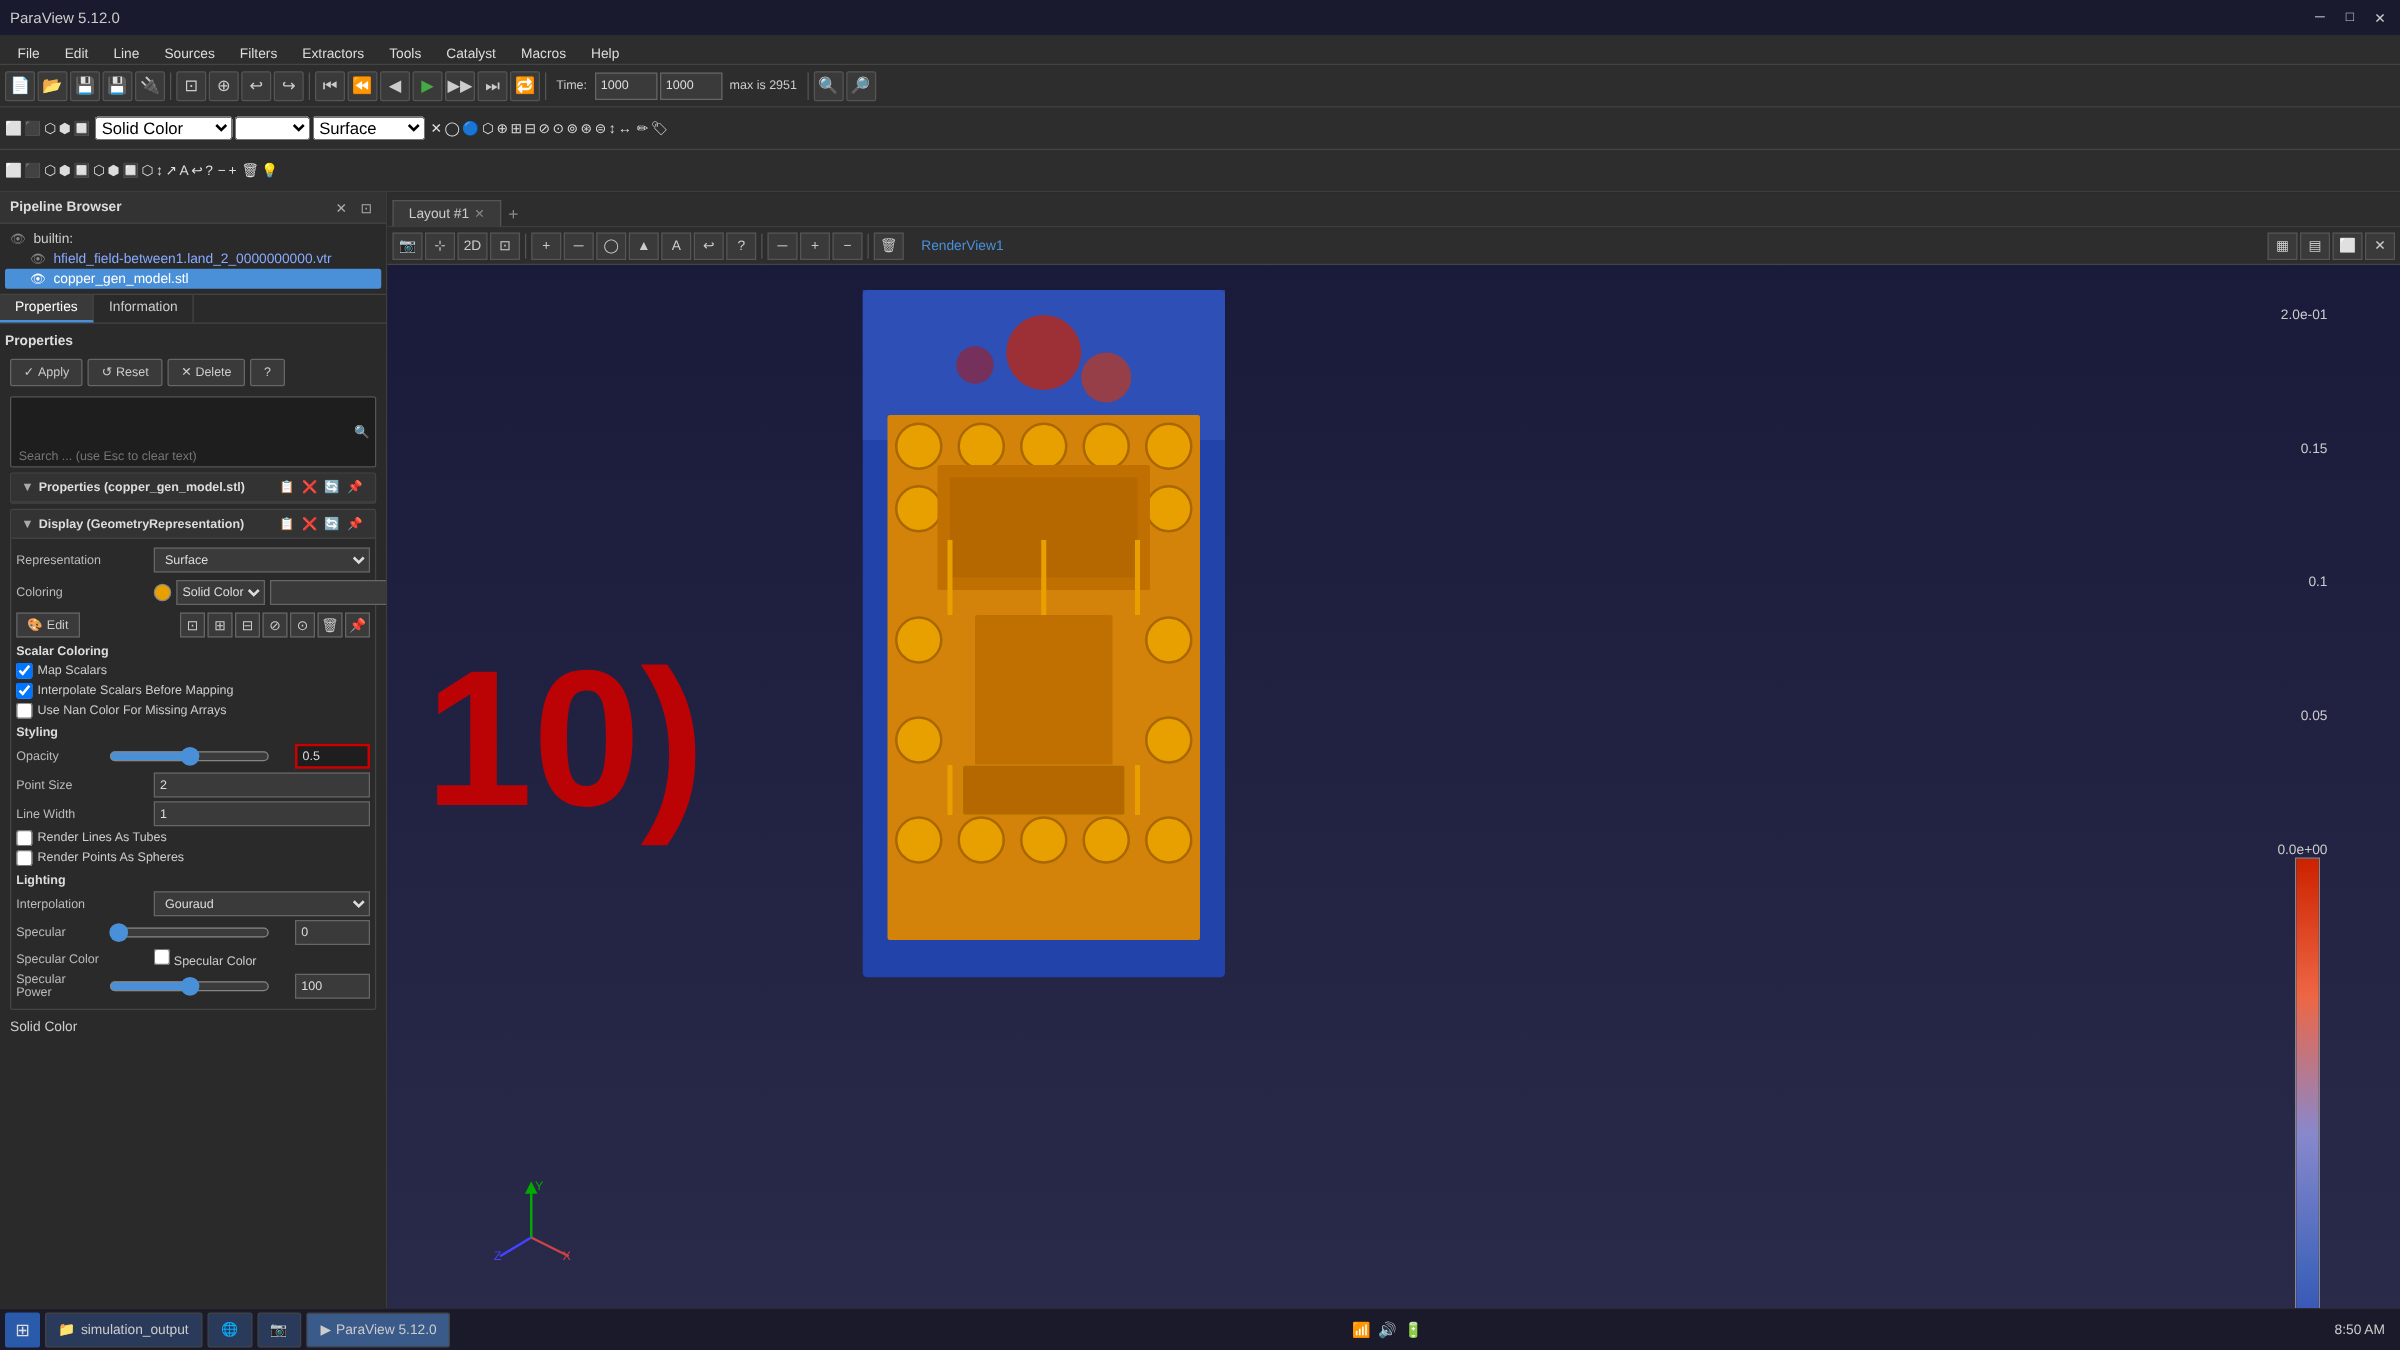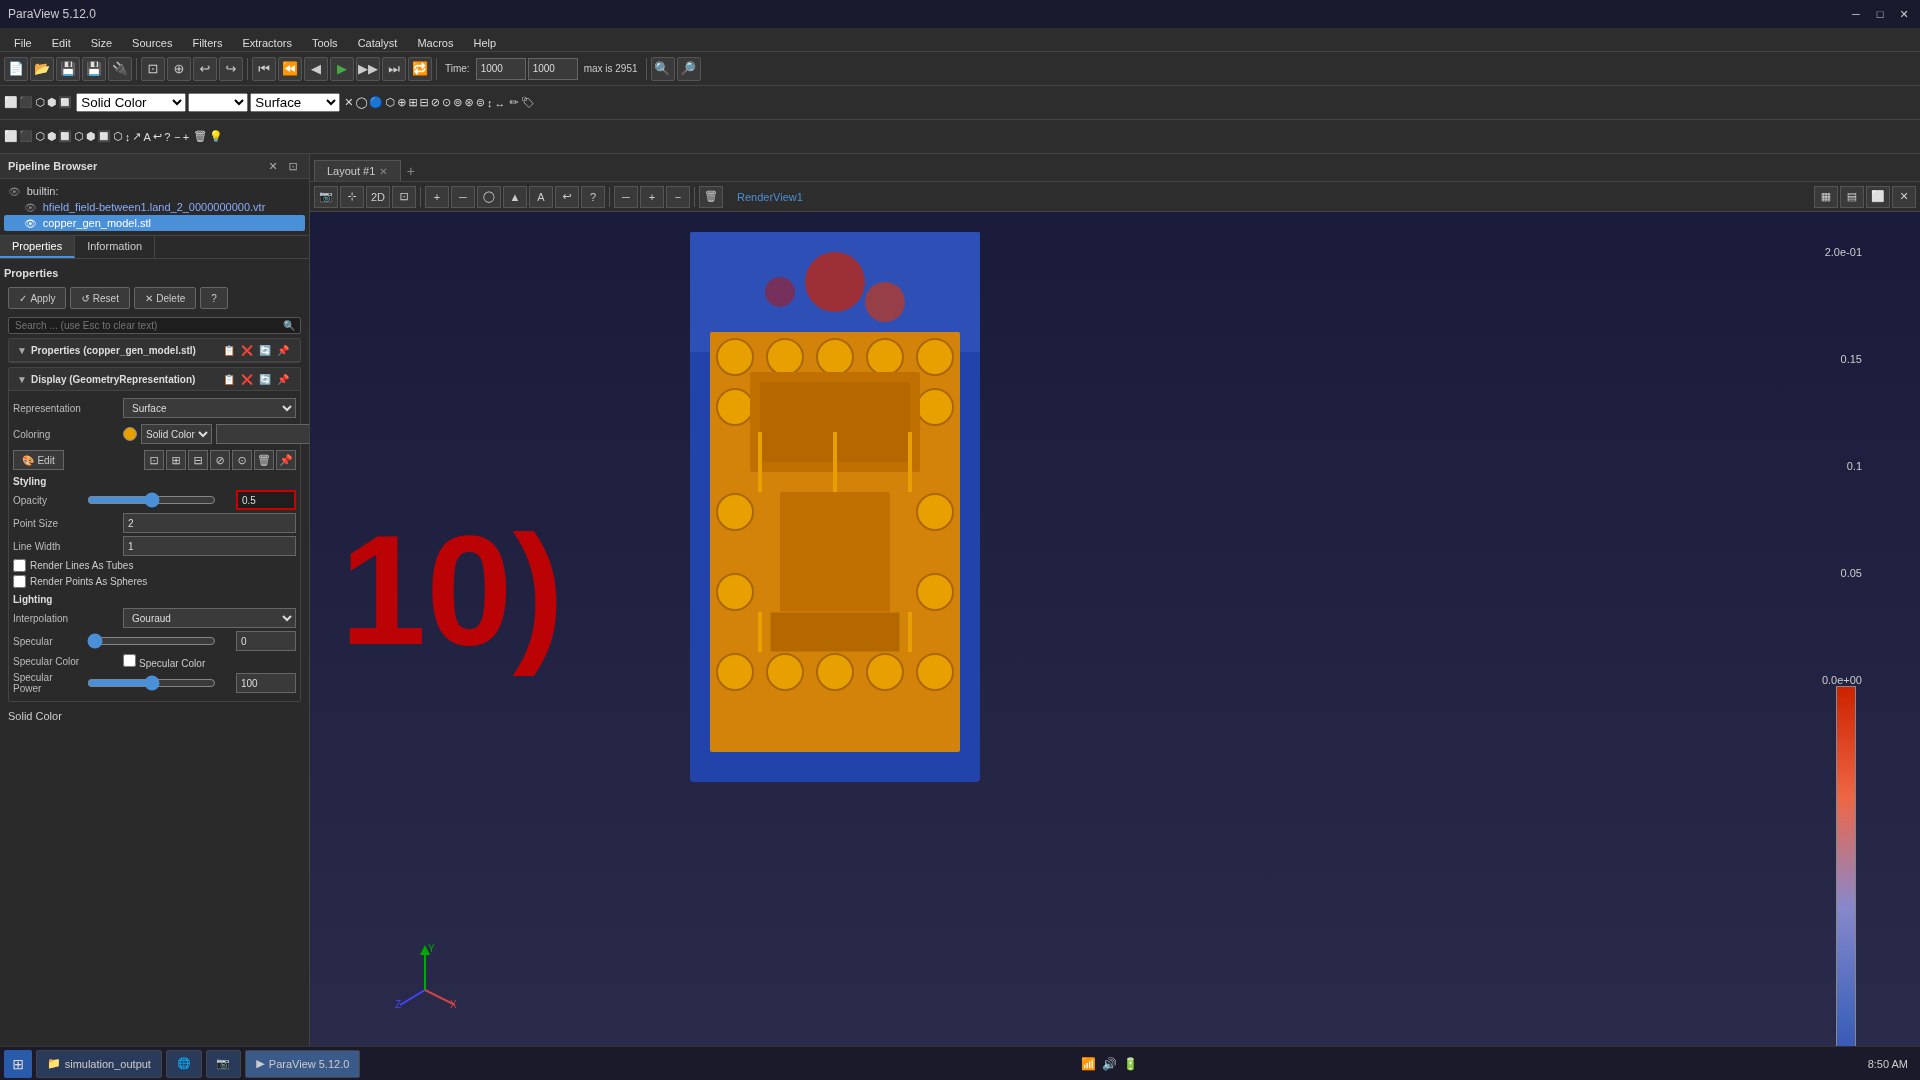--- a/index.html
+++ b/index.html
@@ -49,21 +49,21 @@
     .prop-content { padding: 4px; }
     .prop-section-title { font-size: 11px; font-weight: bold; color: #ddd; padding: 4px 0; }
 
     
     .btn-row { display: flex; align-items: center; gap: 4px; padding: 4px; }
     .prop-btn { height: 22px; padding: 0 10px; background: #3a3a3a; border: 1px solid #666; color: #ccc; font-size: 10px; cursor: pointer; border-radius: 2px; display: flex; align-items: center; gap: 3px; }
     .prop-btn.help { background: #3a3a3a; }
 
     
     .search-bar { display: flex; align-items: center; margin: 4px; background: #1e1e1e; border: 1px solid #555; border-radius: 2px; }
-    .search-bar input { background: transparent; border: none; color: #ccc; font-size: 10px; padding: 2px 6px; flex: 1; outline: none; }
+    .search-bar input { background: transparent; border: none; color: #ccc; font-size: 10px; padding: 2px 6px; flex: 1; outline: none; margin-top: 40px; }
     .search-bar .search-icon { padding: 2px 4px; color: #888; font-size: 10px; }
 
     
     .prop-section { border: 1px solid #444; margin: 4px; border-radius: 2px; }
     .prop-section-header { background: #333; padding: 3px 8px; display: flex; align-items: center; gap: 4px; border-bottom: 1px solid #444; cursor: pointer; }
     .prop-section-header .collapse-icon { color: #aaa; font-size: 10px; }
     .prop-section-header .section-label { font-size: 10px; font-weight: bold; color: #ddd; }
     .prop-section-header .section-icons { margin-left: auto; display: flex; gap: 2px; }
     .prop-section-content { padding: 4px; }
 
@@ -144,21 +144,21 @@
   <div class="controls">
     <div class="ctrl-btn">─</div>
     <div class="ctrl-btn">□</div>
     <div class="ctrl-btn">✕</div>
   </div>
 </div>
 
 <div id="menubar">
   <div class="menu-item">File</div>
   <div class="menu-item">Edit</div>
-  <div class="menu-item">Size</div>
+  <div class="menu-item">Line</div>
   <div class="menu-item">Sources</div>
   <div class="menu-item">Filters</div>
   <div class="menu-item">Extractors</div>
   <div class="menu-item">Tools</div>
   <div class="menu-item">Catalyst</div>
   <div class="menu-item">Macros</div>
   <div class="menu-item">Help</div>
 </div>
 
 <div class="toolbar">
@@ -368,20 +368,35 @@
                 <div class="colormap-btn">⊡</div>
                 <div class="colormap-btn">⊞</div>
                 <div class="colormap-btn">⊟</div>
                 <div class="colormap-btn">⊘</div>
                 <div class="colormap-btn">⊙</div>
                 <div class="colormap-btn">🗑</div>
                 <div class="colormap-btn">📌</div>
               </div>
             </div>
 
+            <div style="margin-top:6px;">
+              <div style="font-size:10px;font-weight:bold;color:#ddd;margin-bottom:3px;">Scalar Coloring</div>
+              <div class="prop-checkbox-row">
+                <input type="checkbox" class="prop-checkbox" checked="" style="">
+                <span>Map Scalars</span>
+              </div>
+              <div class="prop-checkbox-row">
+                <input type="checkbox" class="prop-checkbox" checked="" style="">
+                <span>Interpolate Scalars Before Mapping</span>
+              </div>
+              <div class="prop-checkbox-row">
+                <input type="checkbox" class="prop-checkbox" style="">
+                <span>Use Nan Color For Missing Arrays</span>
+              </div>
+            </div>
 
             <div style="margin-top:6px;">
               <div style="font-size:10px;font-weight:bold;color:#ddd;margin-bottom:3px;">Styling</div>
 
               <div class="slider-row">
                 <span class="slider-label">Opacity</span>
                 <input type="range" class="slider" min="0" max="1" step="0.01" value="0.5" style="flex: 1 1 0%;">
                 <input type="text" class="slider-input" value="0.5" style="">
               </div>
 

